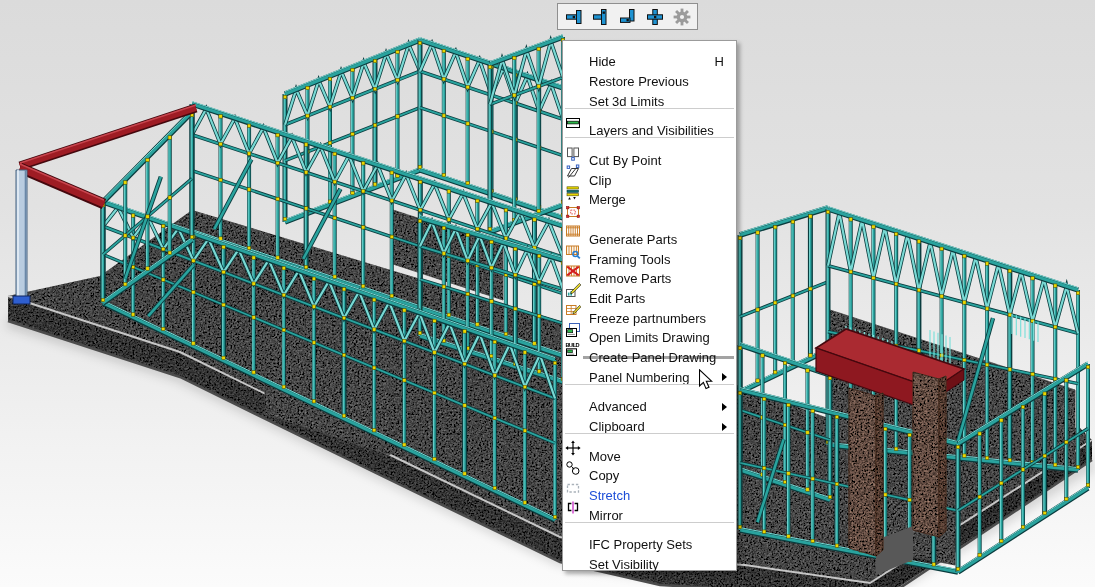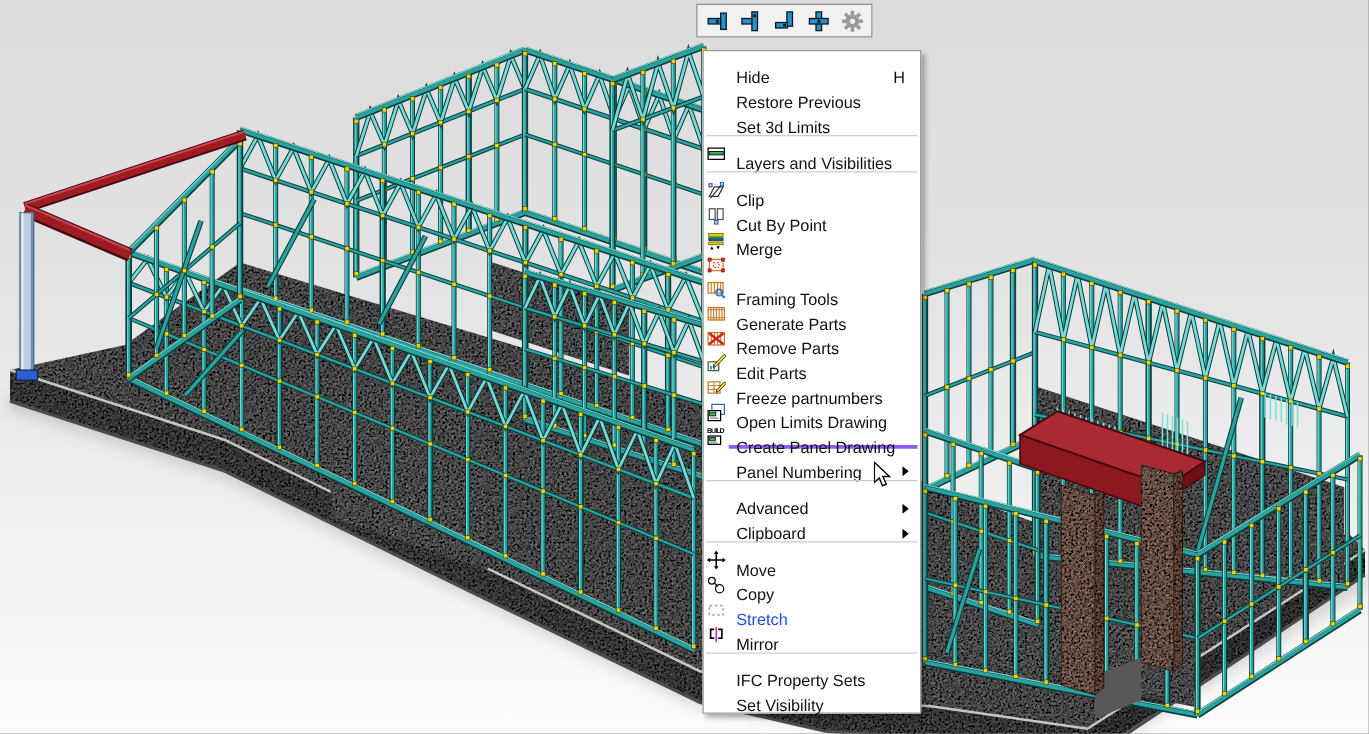--- a/index.html
+++ b/index.html
@@ -10,21 +10,21 @@
   #toolbar{position:absolute;left:557px;top:3px;z-index:5;display:flex;align-items:center;
            background:#f1f1f1;border:1px solid #8f8f8f;padding:1px 2px;height:27px;box-sizing:border-box;}
   .tbtn{width:27px;height:23px;display:flex;align-items:center;justify-content:center;cursor:default;}
   
   #menu{position:absolute;left:562px;top:40px;width:175px;z-index:10;background:#ffffff;
         border:1px solid #9b9b9b;box-shadow:3px 3px 4px rgba(0,0,0,.30);
         padding:3px 0;box-sizing:border-box;font-size:13px;color:#111;}
   .mi{height:19.7px;display:flex;align-items:stretch;}
   .mi .ic{flex:0 0 20px;display:flex;align-items:center;justify-content:center;}
   .mi .body{flex:1;display:flex;align-items:center;padding-left:6px;margin-right:2px;min-width:0;margin-top:16px;}
-  .mi.hl .body{background:#8b5cf6;}
+  .mi.hl .body{background:#a3a3a3;}
   .mi .lbl{white-space:nowrap;}
   .mi .sc{margin-left:auto;padding-right:10px;}
   .mi .arrow{margin-left:auto;margin-right:7px;width:0;height:0;
              border-left:5px solid #000;border-top:4px solid transparent;border-bottom:4px solid transparent;}
   .mi.disabled .lbl{color:#1d4ed8;text-align:center;}
   .sep{height:10px;display:flex;align-items:center;}
   .sep div{height:1px;background:#cdcdcd;flex:1;margin:0 2px;}
   #cursor{position:absolute;left:699px;top:369px;z-index:20;}
 </style>
 </head>
@@ -1001,44 +1001,44 @@
           <span class="lbl">Layers and Visibilities</span>
         </div>
       </div>
       <div class="sep">
         <div></div>
       </div>
       <div class="mi">
         <div class="ic">
           <svg width="16" height="16" viewBox="0 0 16 16">
             <g stroke-width="1" fill="none">
+              <rect x="2.5" y="3" width="4.6" height="8.6" fill="none" stroke="#555"></rect>
+              <rect x="8.9" y="3" width="4.6" height="8.6" fill="none" stroke="#555"></rect>
+              <line x1="8" y1="11.4" x2="8" y2="13" stroke="#335fc0"></line>
+              <rect x="6.7" y="12.6" width="2.6" height="2.6" fill="#fff" stroke="#335fc0"></rect>
+            </g>
+          </svg>
+        </div>
+        <div class="body">
+          <span class="lbl">Cut By Point</span>
+        </div>
+      </div>
+      <div class="mi">
+        <div class="ic">
+          <svg width="16" height="16" viewBox="0 0 16 16">
+            <g stroke-width="1" fill="none">
               <polygon points="2.5,12 9.5,12 13.5,4.5 6.5,4.5" fill="none" stroke="#333"></polygon>
               <line x1="3.5" y1="13.5" x2="12.5" y2="2.5" stroke="#333"></line>
               <rect x="2.2" y="2" width="2.4" height="2.4" fill="#fff" stroke="#335fc0"></rect>
               <rect x="11.4" y="1" width="2.4" height="2.4" fill="#fff" stroke="#335fc0"></rect>
             </g>
           </svg>
         </div>
         <div class="body">
           <span class="lbl">Clip</span>
-        </div>
-      </div>
-      <div class="mi">
-        <div class="ic">
-          <svg width="16" height="16" viewBox="0 0 16 16">
-            <g stroke-width="1" fill="none">
-              <rect x="2.5" y="3" width="4.6" height="8.6" fill="none" stroke="#555"></rect>
-              <rect x="8.9" y="3" width="4.6" height="8.6" fill="none" stroke="#555"></rect>
-              <line x1="8" y1="11.4" x2="8" y2="13" stroke="#335fc0"></line>
-              <rect x="6.7" y="12.6" width="2.6" height="2.6" fill="#fff" stroke="#335fc0"></rect>
-            </g>
-          </svg>
-        </div>
-        <div class="body">
-          <span class="lbl">Cut By Point</span>
         </div>
       </div>
       <div class="mi">
         <div class="ic">
           <svg width="16" height="16" viewBox="0 0 16 16">
             <g stroke-width="1" fill="none">
               <rect x="2" y="2.8" width="11.5" height="2.2" fill="#e7d800" stroke="#554e00" stroke-width=".6"></rect>
               <rect x="2" y="6.2" width="11.5" height="2.2" fill="#0e6e6e" stroke="#063a3a" stroke-width=".6"></rect>
               <rect x="2" y="9.6" width="11.5" height="2.2" fill="#e7d800" stroke="#554e00" stroke-width=".6"></rect>
               <path d="M3.2,15.6 l1.3,-2.6 l1.3,2.6 z" fill="#000" stroke="none"></path>
@@ -1057,40 +1057,20 @@
               <rect x="2.5" y="3.5" width="11" height="9" fill="#fff" stroke="#c97c26"></rect>
               <rect x="5.7" y="6.1" width="4.6" height="3.8" fill="none" stroke="#e03030" stroke-width=".8" stroke-dasharray="1.6 1.1"></rect>
               <g fill="#e03030" stroke="#7c0c0c" stroke-width=".5">
                 <rect x="1.4" y="2.4" width="2.5" height="2.5"></rect>
                 <rect x="12.1" y="2.4" width="2.5" height="2.5"></rect>
                 <rect x="1.4" y="11.1" width="2.5" height="2.5"></rect>
                 <rect x="12.1" y="11.1" width="2.5" height="2.5"></rect>
               </g>
             </g>
           </svg>
-        </div>
-      </div>
-      <div class="mi">
-        <div class="ic">
-          <svg width="16" height="16" viewBox="0 0 16 16">
-            <g stroke-width="1" fill="none">
-              <rect x="1.5" y="3" width="12" height="8.5" fill="#fdf3e4" stroke="#c97c26"></rect>
-              <g stroke="#c97c26" stroke-width=".8">
-                <line x1="4" y1="3" x2="4" y2="11.5"></line>
-                <line x1="6.5" y1="3" x2="6.5" y2="11.5"></line>
-                <line x1="9" y1="3" x2="9" y2="11.5"></line>
-                <line x1="11.5" y1="3" x2="11.5" y2="11.5"></line>
-              </g>
-              <circle cx="10.4" cy="11" r="2.5" fill="none" stroke="#2b7fd0" stroke-width="1.5"></circle>
-              <line x1="12.2" y1="12.8" x2="14.8" y2="15.3" stroke="#2b7fd0" stroke-width="1.8"></line>
-            </g>
-          </svg>
-        </div>
-        <div class="body">
-          <span class="lbl">Framing Tools</span>
         </div>
       </div>
       <div class="mi">
         <div class="ic">
           <svg width="16" height="16" viewBox="0 0 16 16">
             <g stroke-width="1" fill="none">
               <rect x="1.5" y="3" width="13" height="10" fill="#fff" stroke="#c97c26"></rect>
               <g stroke="#c97c26" stroke-width=".9">
                 <line x1="3.7" y1="3" x2="3.7" y2="13"></line>
                 <line x1="5.9" y1="3" x2="5.9" y2="13"></line>
@@ -1098,20 +1078,40 @@
                 <line x1="10.3" y1="3" x2="10.3" y2="13"></line>
                 <line x1="12.5" y1="3" x2="12.5" y2="13"></line>
                 <line x1="1.5" y1="4.8" x2="14.5" y2="4.8"></line>
                 <line x1="1.5" y1="11.2" x2="14.5" y2="11.2"></line>
               </g>
             </g>
           </svg>
         </div>
         <div class="body">
           <span class="lbl">Generate Parts</span>
+        </div>
+      </div>
+      <div class="mi">
+        <div class="ic">
+          <svg width="16" height="16" viewBox="0 0 16 16">
+            <g stroke-width="1" fill="none">
+              <rect x="1.5" y="3" width="12" height="8.5" fill="#fdf3e4" stroke="#c97c26"></rect>
+              <g stroke="#c97c26" stroke-width=".8">
+                <line x1="4" y1="3" x2="4" y2="11.5"></line>
+                <line x1="6.5" y1="3" x2="6.5" y2="11.5"></line>
+                <line x1="9" y1="3" x2="9" y2="11.5"></line>
+                <line x1="11.5" y1="3" x2="11.5" y2="11.5"></line>
+              </g>
+              <circle cx="10.4" cy="11" r="2.5" fill="none" stroke="#2b7fd0" stroke-width="1.5"></circle>
+              <line x1="12.2" y1="12.8" x2="14.8" y2="15.3" stroke="#2b7fd0" stroke-width="1.8"></line>
+            </g>
+          </svg>
+        </div>
+        <div class="body">
+          <span class="lbl">Framing Tools</span>
         </div>
       </div>
       <div class="mi">
         <div class="ic">
           <svg width="16" height="16" viewBox="0 0 16 16">
             <g stroke-width="1" fill="none">
               <rect x="1.5" y="3" width="13" height="10" fill="#fff" stroke="#c97c26"></rect>
               <g stroke="#c97c26" stroke-width=".9">
                 <line x1="4" y1="3" x2="4" y2="13"></line>
                 <line x1="6.5" y1="3" x2="6.5" y2="13"></line>

